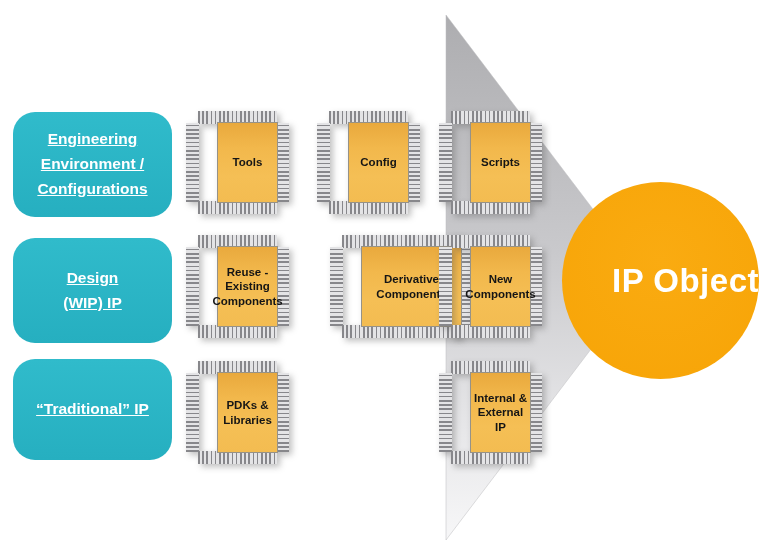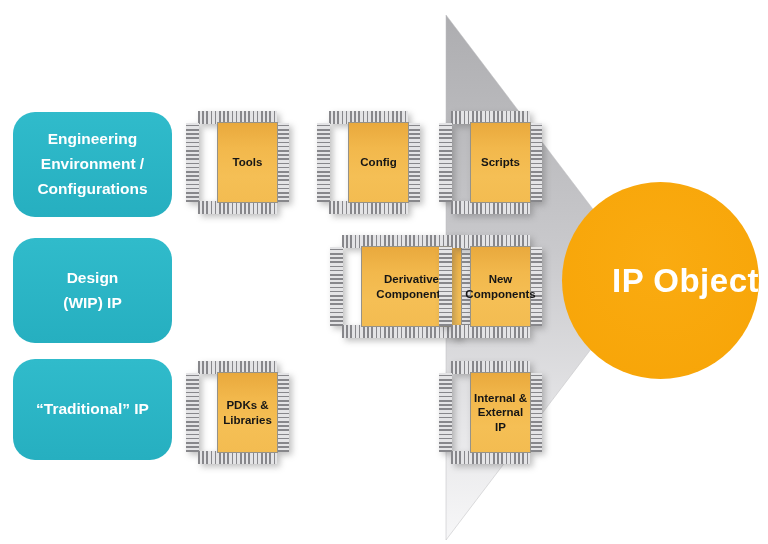--- a/index.html
+++ b/index.html
@@ -8,21 +8,21 @@
     font-family:"Liberation Sans",sans-serif;
   }
   
   .triangle-svg{position:absolute;left:0;top:0;z-index:0;}
   
   .cat-box{
     position:absolute;left:13px;width:159px;
     background:linear-gradient(180deg,#30bbcb 0%,#26afc0 100%);
     border-radius:22px;color:#ffffff;font-weight:bold;font-size:15.5px;
     display:flex;flex-direction:column;justify-content:center;align-items:center;
-    text-align:right;line-height:1.6;z-index:2;
+    text-align:right;line-height:1.6;z-index:2;text-decoration:underline;
   }
   .cat-box .line{white-space:nowrap;}
   
   .chip{
     position:absolute;width:103px;height:103px;z-index:2;
     filter:drop-shadow(3px 3px 3px rgba(90,90,90,0.38));
   }
   .pins{position:absolute;}
   .pins.top   {left:12px;right:12px;top:0;height:13px;
     background:repeating-linear-gradient(90deg,#87878b 0,#87878b 1.6px,#e4e4e6 1.6px,#e4e4e6 4.2px);}
@@ -100,20 +100,29 @@
   <div class="chip" style="left:439px;top:111px;">
     <div class="pins top"></div>
     <div class="pins bottom"></div>
     <div class="pins left"></div>
     <div class="pins right"></div>
     <div class="chip-body">
       <span>Scripts</span>
     </div>
   </div>
 
+  <div class="chip" style="left:186px;top:235px;">
+    <div class="pins top"></div>
+    <div class="pins bottom"></div>
+    <div class="pins left"></div>
+    <div class="pins right"></div>
+    <div class="chip-body">
+      <span>Reuse - Existing Components</span>
+    </div>
+  </div>
   <div class="chip" style="left:330px;top:235px;padding-left:40px;">
     <div class="pins top"></div>
     <div class="pins bottom"></div>
     <div class="pins left"></div>
     <div class="pins right"></div>
     <div class="chip-body">
       <span>Derivative Components</span>
     </div>
   </div>
   <div class="chip" style="left:439px;top:235px;">

